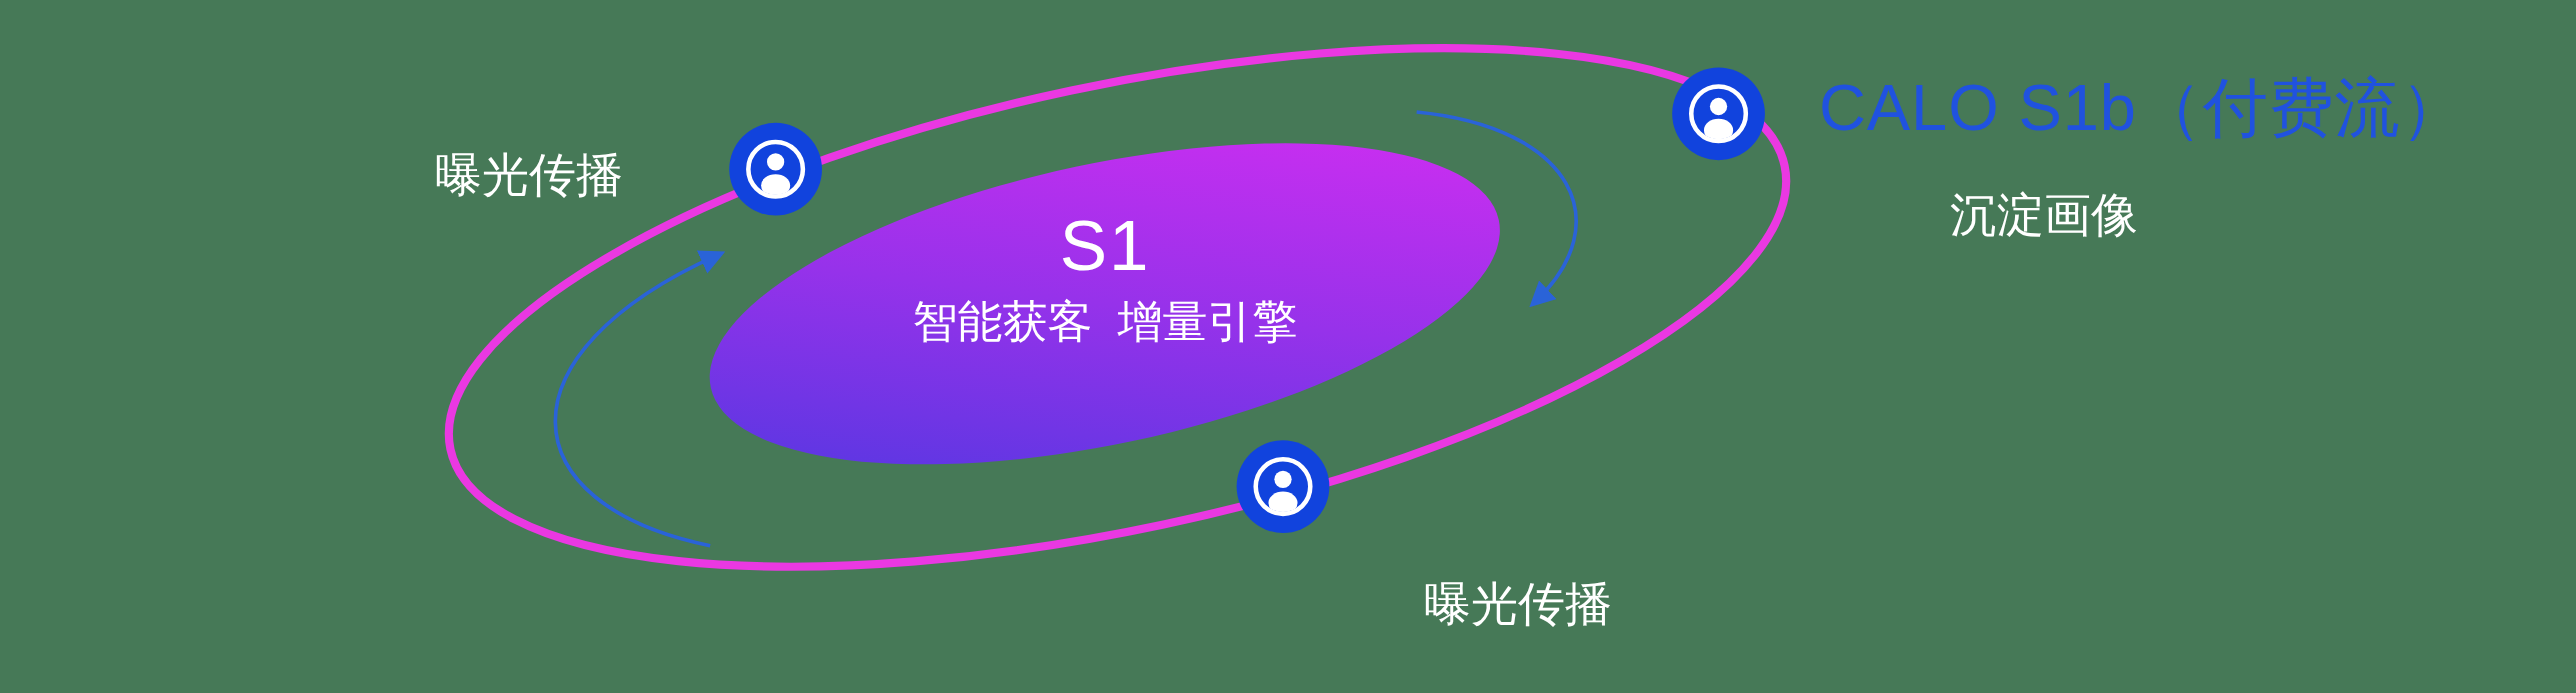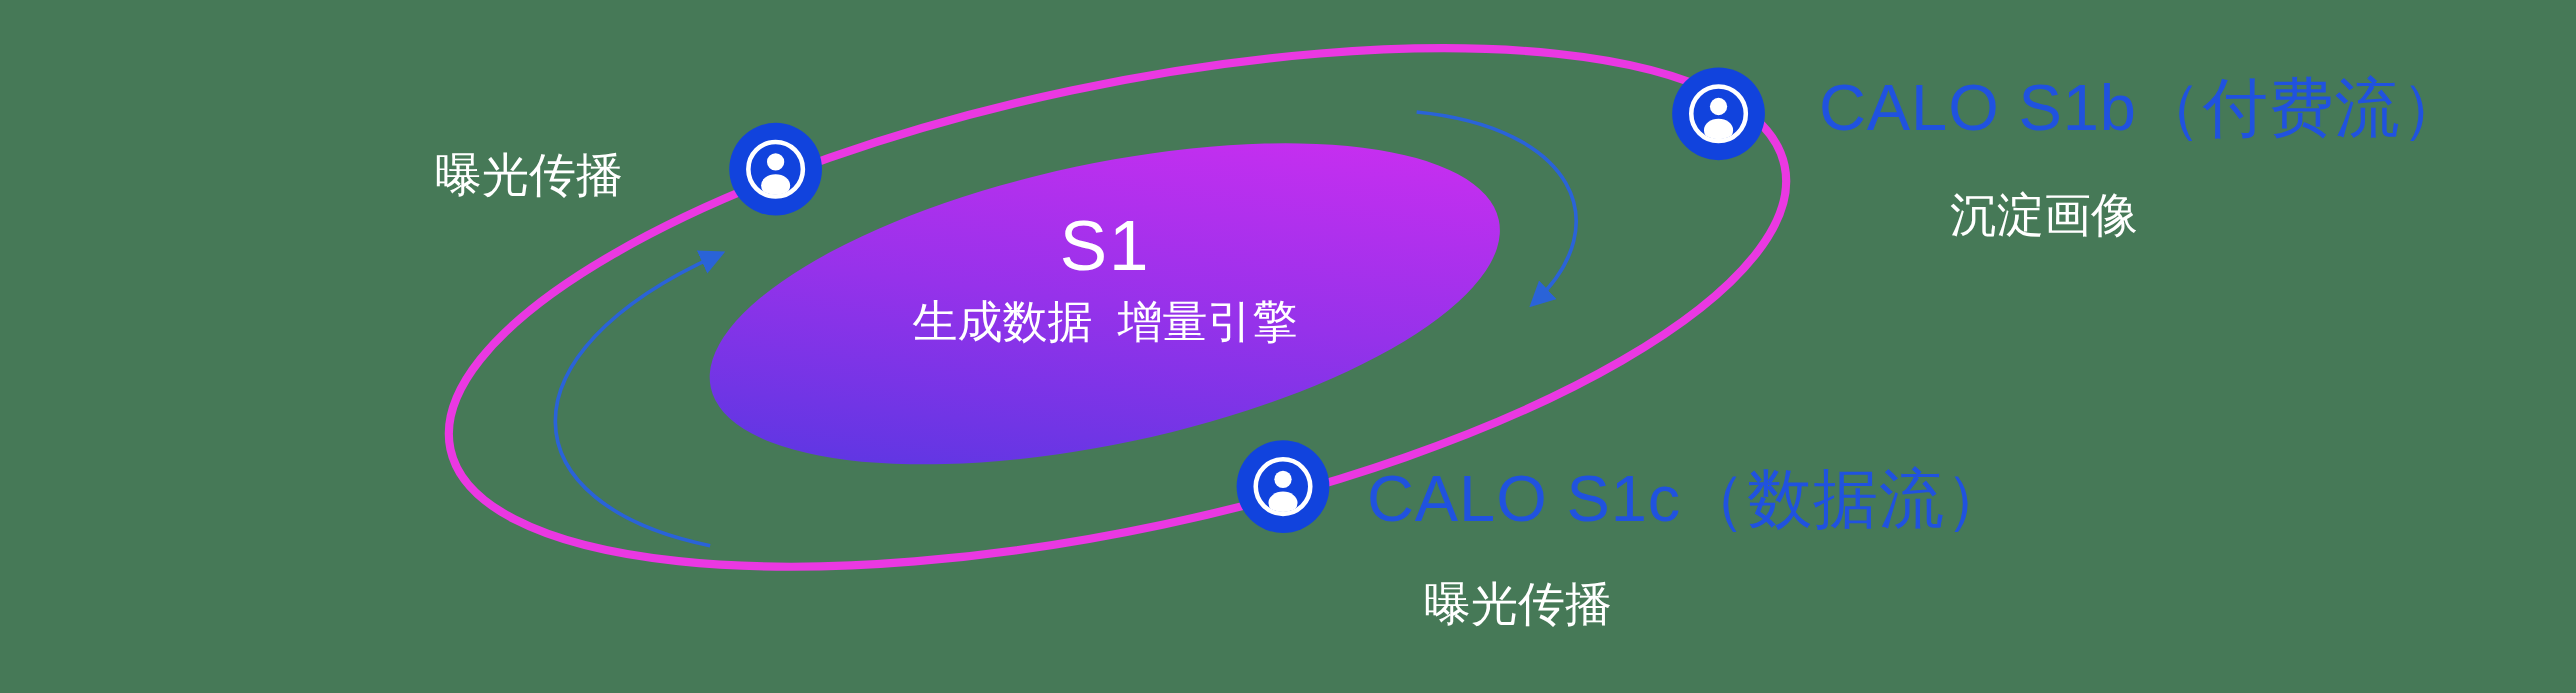--- a/index.html
+++ b/index.html
@@ -111,25 +111,24 @@
 
     <path d="M 1558 123 C 1730 140 1780 245 1688 332" fill="none" stroke="#2a63d8" stroke-width="4" marker-end="url(#arrowHead)"></path>
 
     <use href="#userIcon" transform="translate(853 186)"></use>
     <use href="#userIcon" transform="translate(1890 125)"></use>
     <use href="#userIcon" transform="translate(1411 535)"></use>
   </svg>
 
   <div class="center-text">
     <div class="core-title">S1</div>
-    <div class="core-subtitle">生成数据  增量引擎</div>
+    <div class="core-subtitle">智能获客  增量引擎</div>
   </div>
 
   <div id="label-s1a-subtitle" class="abs node-subtitle">曝光传播</div>
 
   <div id="label-s1b-title" class="abs node-title">CALO S1b（付费流）</div>
   <div id="label-s1b-subtitle" class="abs node-subtitle">沉淀画像</div>
 
-  <div id="label-s1c-title" class="abs node-title">CALO S1c（数据流）</div>
   <div id="label-s1c-subtitle" class="abs node-subtitle">曝光传播</div>
 
 </div>
 
 
 </body></html>

